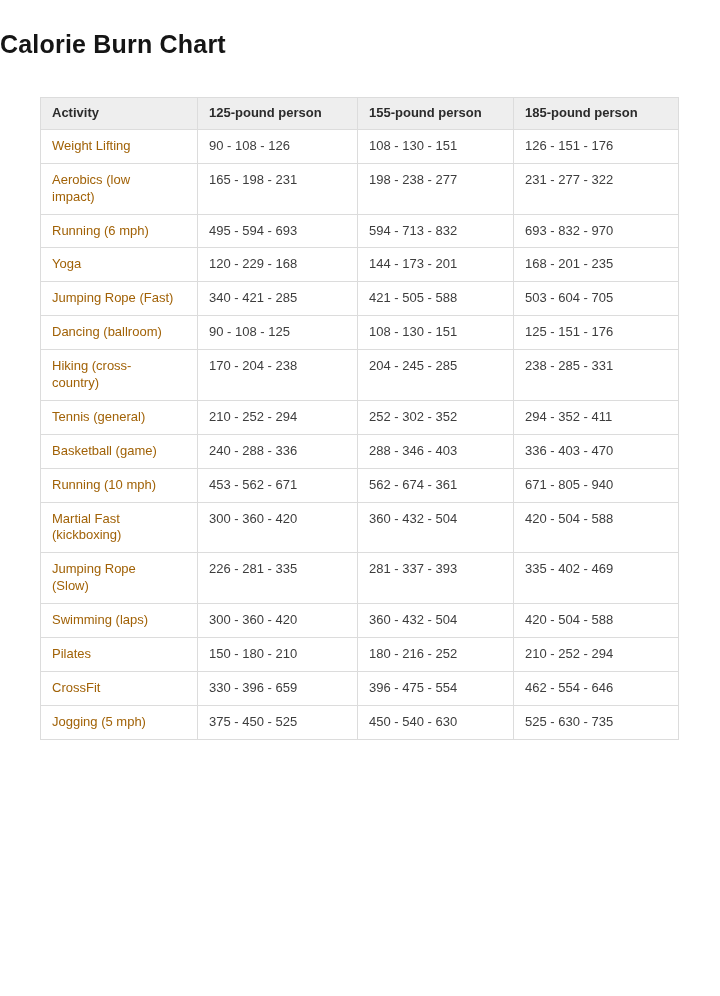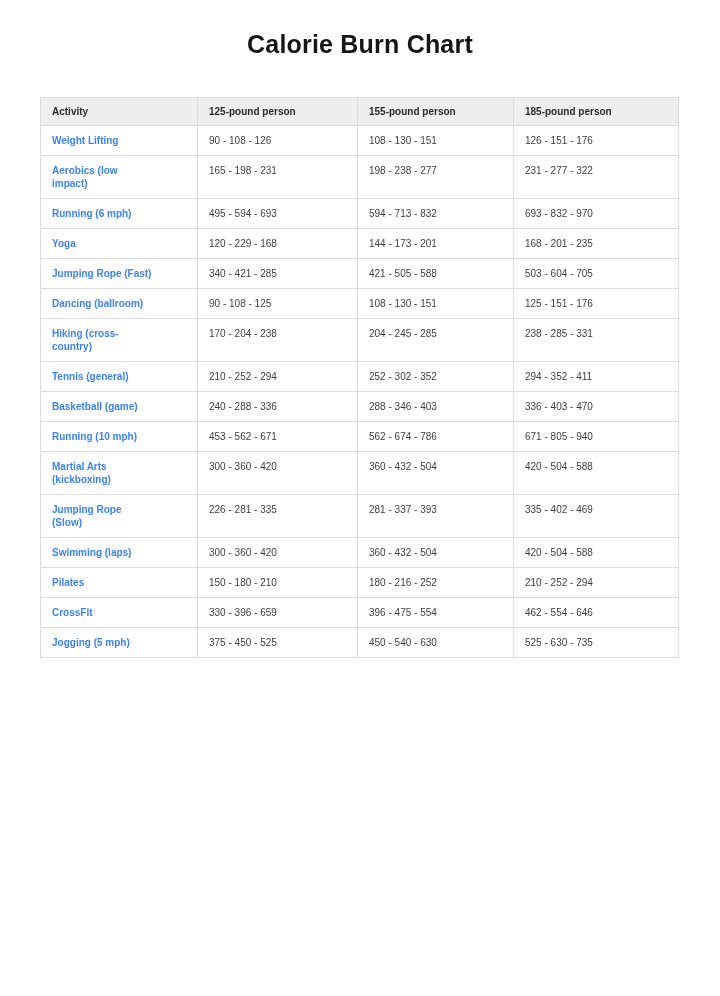--- a/index.html
+++ b/index.html
@@ -10,32 +10,31 @@
   body {
     width: 720px;
     height: 996px;
     font-family: "Liberation Sans", sans-serif;
     color: #333333;
     position: relative;
     overflow: hidden;
   }
   .page-title {
     margin: 30px 0 0 0;
-    text-align: center;
     font-size: 25px;
     font-weight: bold;
     color: #151515;
     letter-spacing: 0.2px;
   }
   table.calorie-table {
     border-collapse: collapse;
     table-layout: fixed;
     width: 638px;
     margin: 38px 0 0 40px;
-    font-size: 10px;
+    font-size: 13px;
   }
   .calorie-table col.c1 { width: 157px; }
   .calorie-table col.c2 { width: 160px; }
   .calorie-table col.c3 { width: 156px; }
   .calorie-table col.c4 { width: 165px; }
   .calorie-table th,
   .calorie-table td {
     border: 1px solid #dcdcdc;
     text-align: left;
     vertical-align: top;
@@ -45,22 +44,22 @@
     background: #eeeeee;
     color: #2b2b2b;
     font-weight: bold;
     padding: 7px 10px 7px 11px;
   }
   .calorie-table td {
     padding: 8px 10px 8px 11px;
     color: #3d3d3d;
   }
   .calorie-table td.activity {
-    font-weight: bold;
-    color: #3b82f6;
+    font-weight: normal;
+    color: #a16207;
     white-space: pre-line;
   }
 </style>
 </head>
 <body>
 
 <h1 class="page-title">Calorie Burn Chart</h1>
 
 <table class="calorie-table">
   <colgroup>
@@ -141,26 +140,26 @@
   <tr>
     <td class="activity">Basketball (game)</td>
     <td>240 - 288 - 336</td>
     <td>288 - 346 - 403</td>
     <td>336 - 403 - 470</td>
   </tr>
 
   <tr>
     <td class="activity">Running (10 mph)</td>
     <td>453 - 562 - 671</td>
-    <td>562 - 674 - 786</td>
+    <td>562 - 674 - 361</td>
     <td>671 - 805 - 940</td>
   </tr>
 
   <tr>
-    <td class="activity">Martial Arts
+    <td class="activity">Martial Fast
 (kickboxing)</td>
     <td>300 - 360 - 420</td>
     <td>360 - 432 - 504</td>
     <td>420 - 504 - 588</td>
   </tr>
 
   <tr>
     <td class="activity">Jumping Rope
 (Slow)</td>
     <td>226 - 281 - 335</td>

